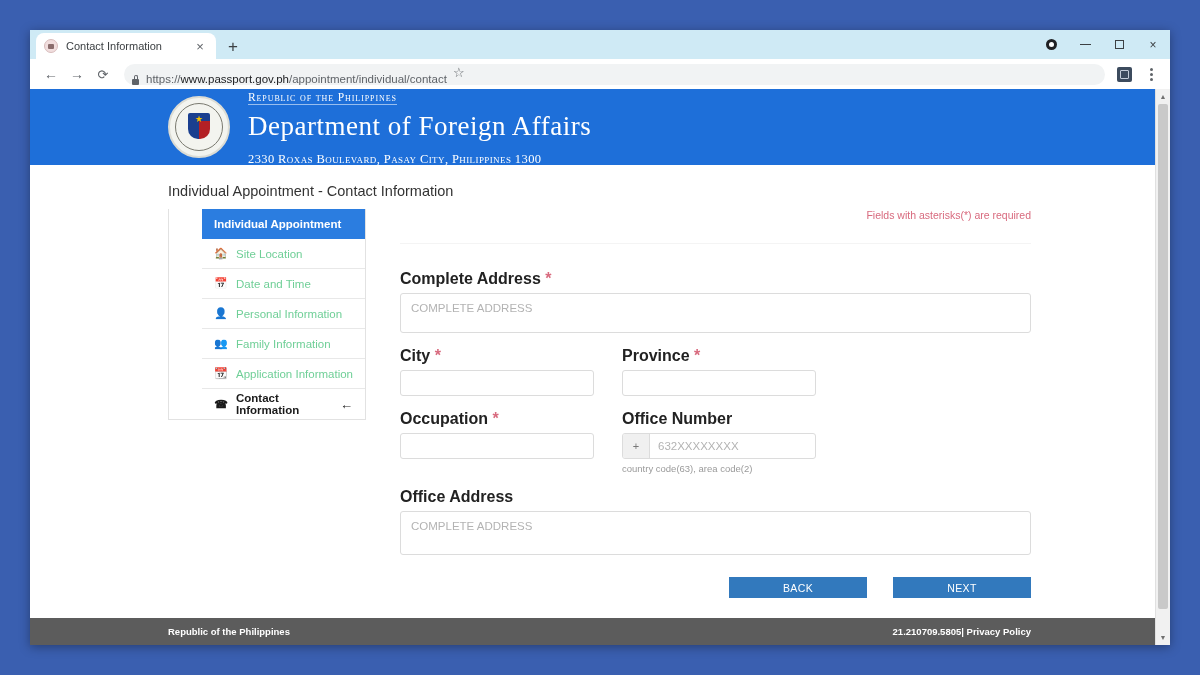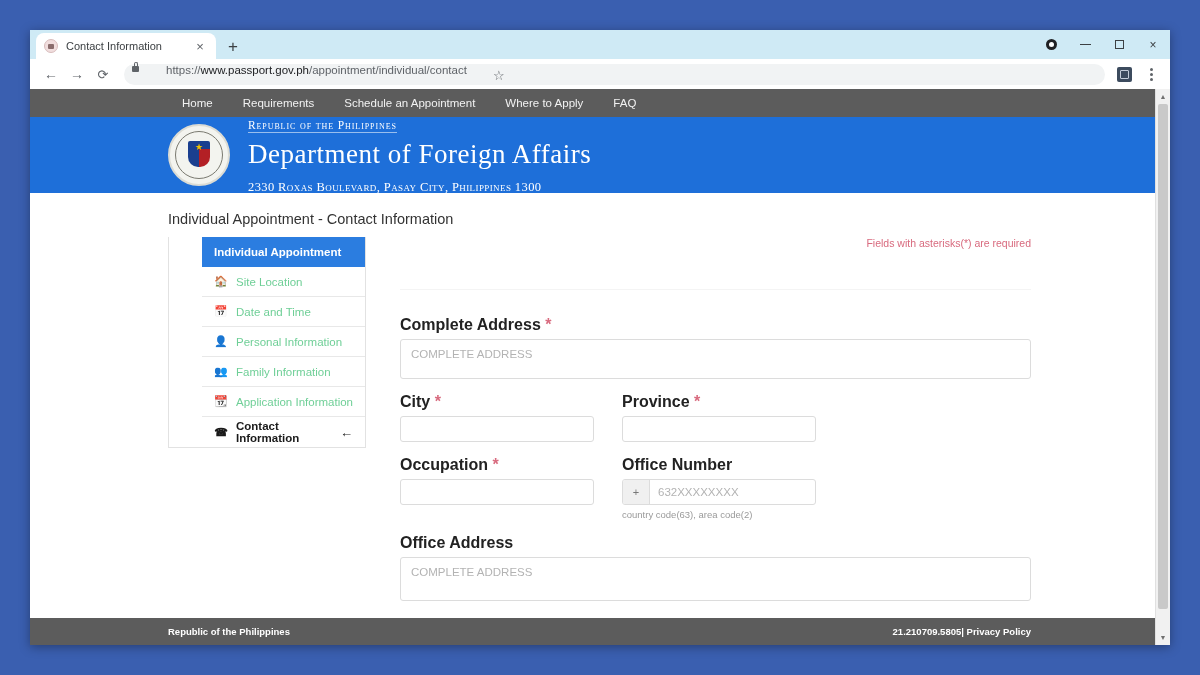--- a/index.html
+++ b/index.html
@@ -152,25 +152,24 @@
     font-size: 14px;
     line-height: 1;
   }
   .nav-btn.reload { font-size: 13px; }
   .omnibox {
     flex: 1 1 auto;
     height: 21px;
     background: #f1f3f4;
     border-radius: 11px;
     display: flex;
-    align-items: flex-start;
+    align-items: flex-end;
     margin: 0 6px 0 8px;
     padding: 0 8px;
     min-width: 0;
-    gap: 20px;
   }
   .lock-icon {
     width: 7px;
     height: 6px;
     background: #5f6368;
     border-radius: 1px;
     position: relative;
     flex: 0 0 auto;
     margin-top: 2px;
   }
@@ -403,21 +402,21 @@
     flex: 1 1 auto;
     padding-left: 34px;
     padding-right: 124px;
     box-sizing: border-box;
     min-width: 0;
   }
   .required-note {
     color: #d86a7e;
     font-size: 10.5px;
     text-align: right;
-    margin-bottom: 40px;
+    margin-bottom: 22px;
   }
   .faint-divider {
     height: 1px;
     background: #f4f4f4;
     margin: 0 0 26px 0;
   }
   .field-label {
     font-size: 16px;
     font-weight: bold;
     color: #222222;
@@ -588,27 +587,20 @@
     <div class="menu-dots">
         <i></i>
         <i></i>
         <i></i>
       </div>
   </div>
 
   <div class="viewport">
     <div class="page">
 
-      <div class="site-nav">
-        <a href="#">Home</a>
-        <a href="#">Requirements</a>
-        <a href="#">Schedule an Appointment</a>
-        <a href="#">Where to Apply</a>
-        <a href="#">FAQ</a>
-      </div>
 
       <div class="banner">
         <div class="seal">
           <span class="ring"></span>
           <span class="shield"></span>
           <span class="star">★</span>
         </div>
         <div class="banner-text">
           <div class="banner-l1">Republic of the Philippines</div>
           <div class="banner-l2">Department of Foreign Affairs</div>

